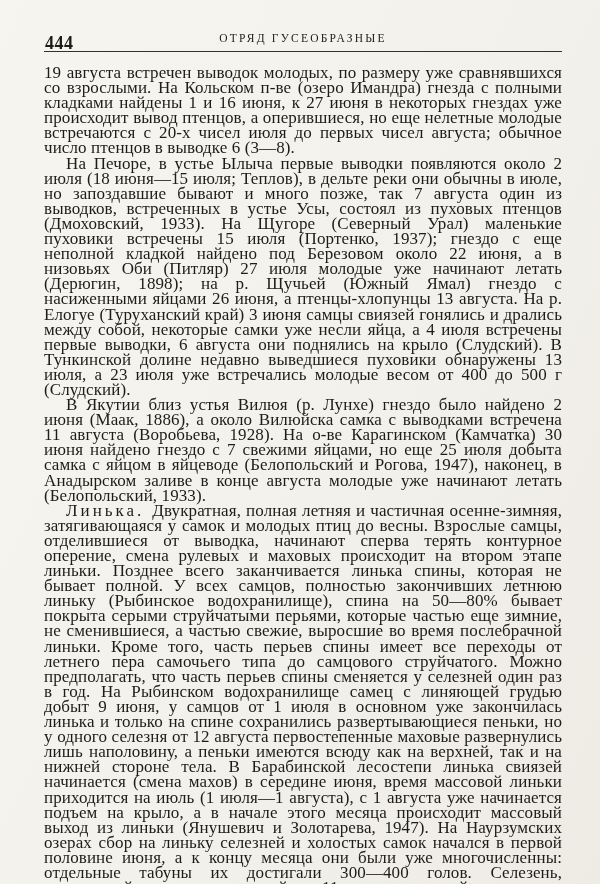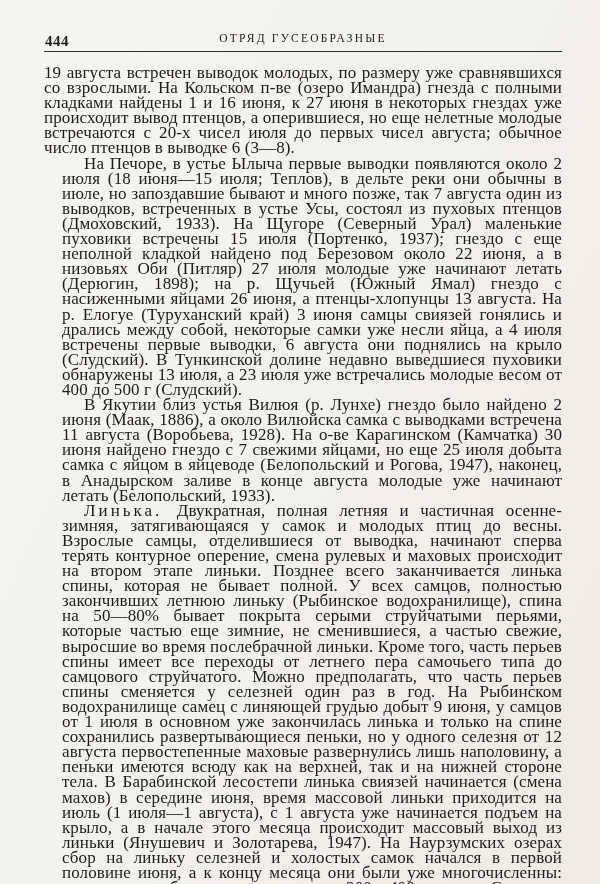--- a/index.html
+++ b/index.html
@@ -16,21 +16,21 @@
     color: #1d1c1a;
     overflow: hidden;
   }
   .running-head {
     position: relative;
     height: 16px;
   }
   .page-num {
     position: absolute;
     left: 1px; top: 1px;
-    font-size: 15px;
+    font-size: 18px;
     font-weight: bold;
     letter-spacing: 0.5px;
   }
   .head-title {
     display: block;
     text-align: center;
     font-size: 11.5px;
     font-weight: normal;
     letter-spacing: 2.2px;
   }
@@ -39,21 +39,21 @@
     border-top: 1.2px solid #33312e;
     margin: 3px 0 13px 0;
   }
   .text-block {
     font-size: 17px;
     line-height: 15.1px;
     text-align: justify;
     letter-spacing: 0.1px;
   }
   .para { margin: 0; }
-  .indent { text-indent: 22px; margin-left: 18px; }
+  .indent { text-indent: 22px; }
   .spaced {
     letter-spacing: 3px;
     margin-right: 3px;
   }
 </style>
 </head>
 <body>
 
 <div class="page">
 

